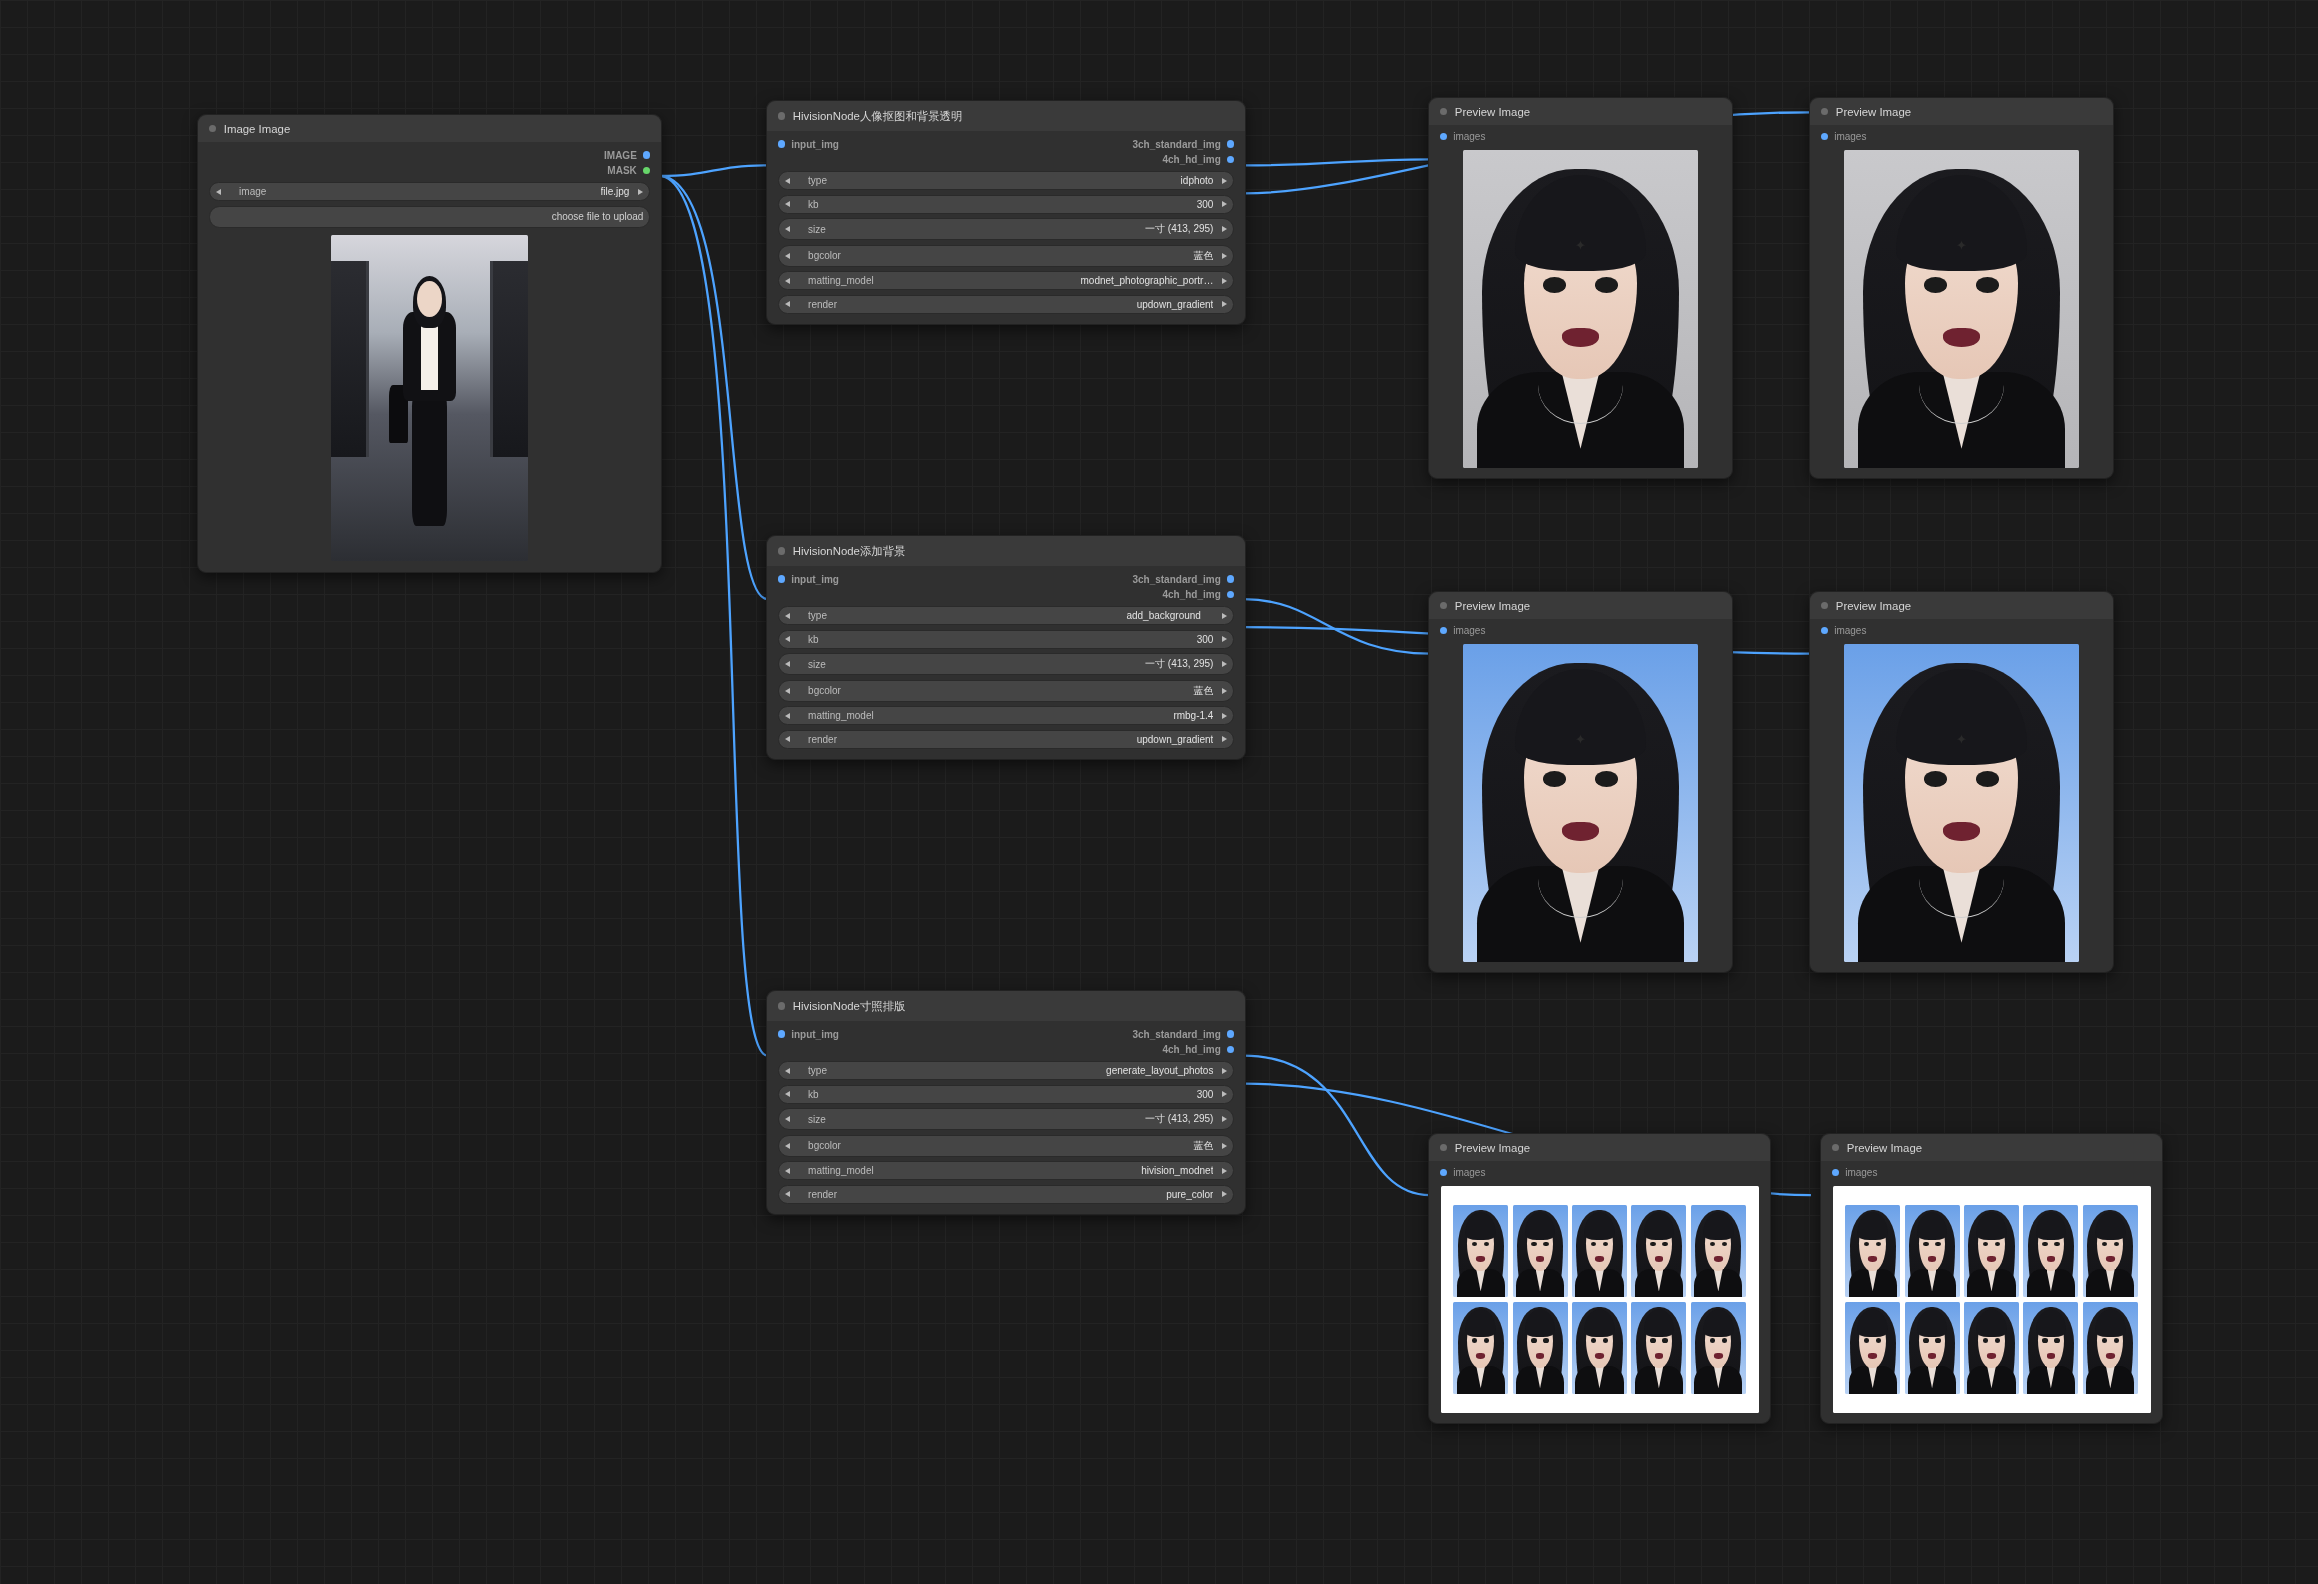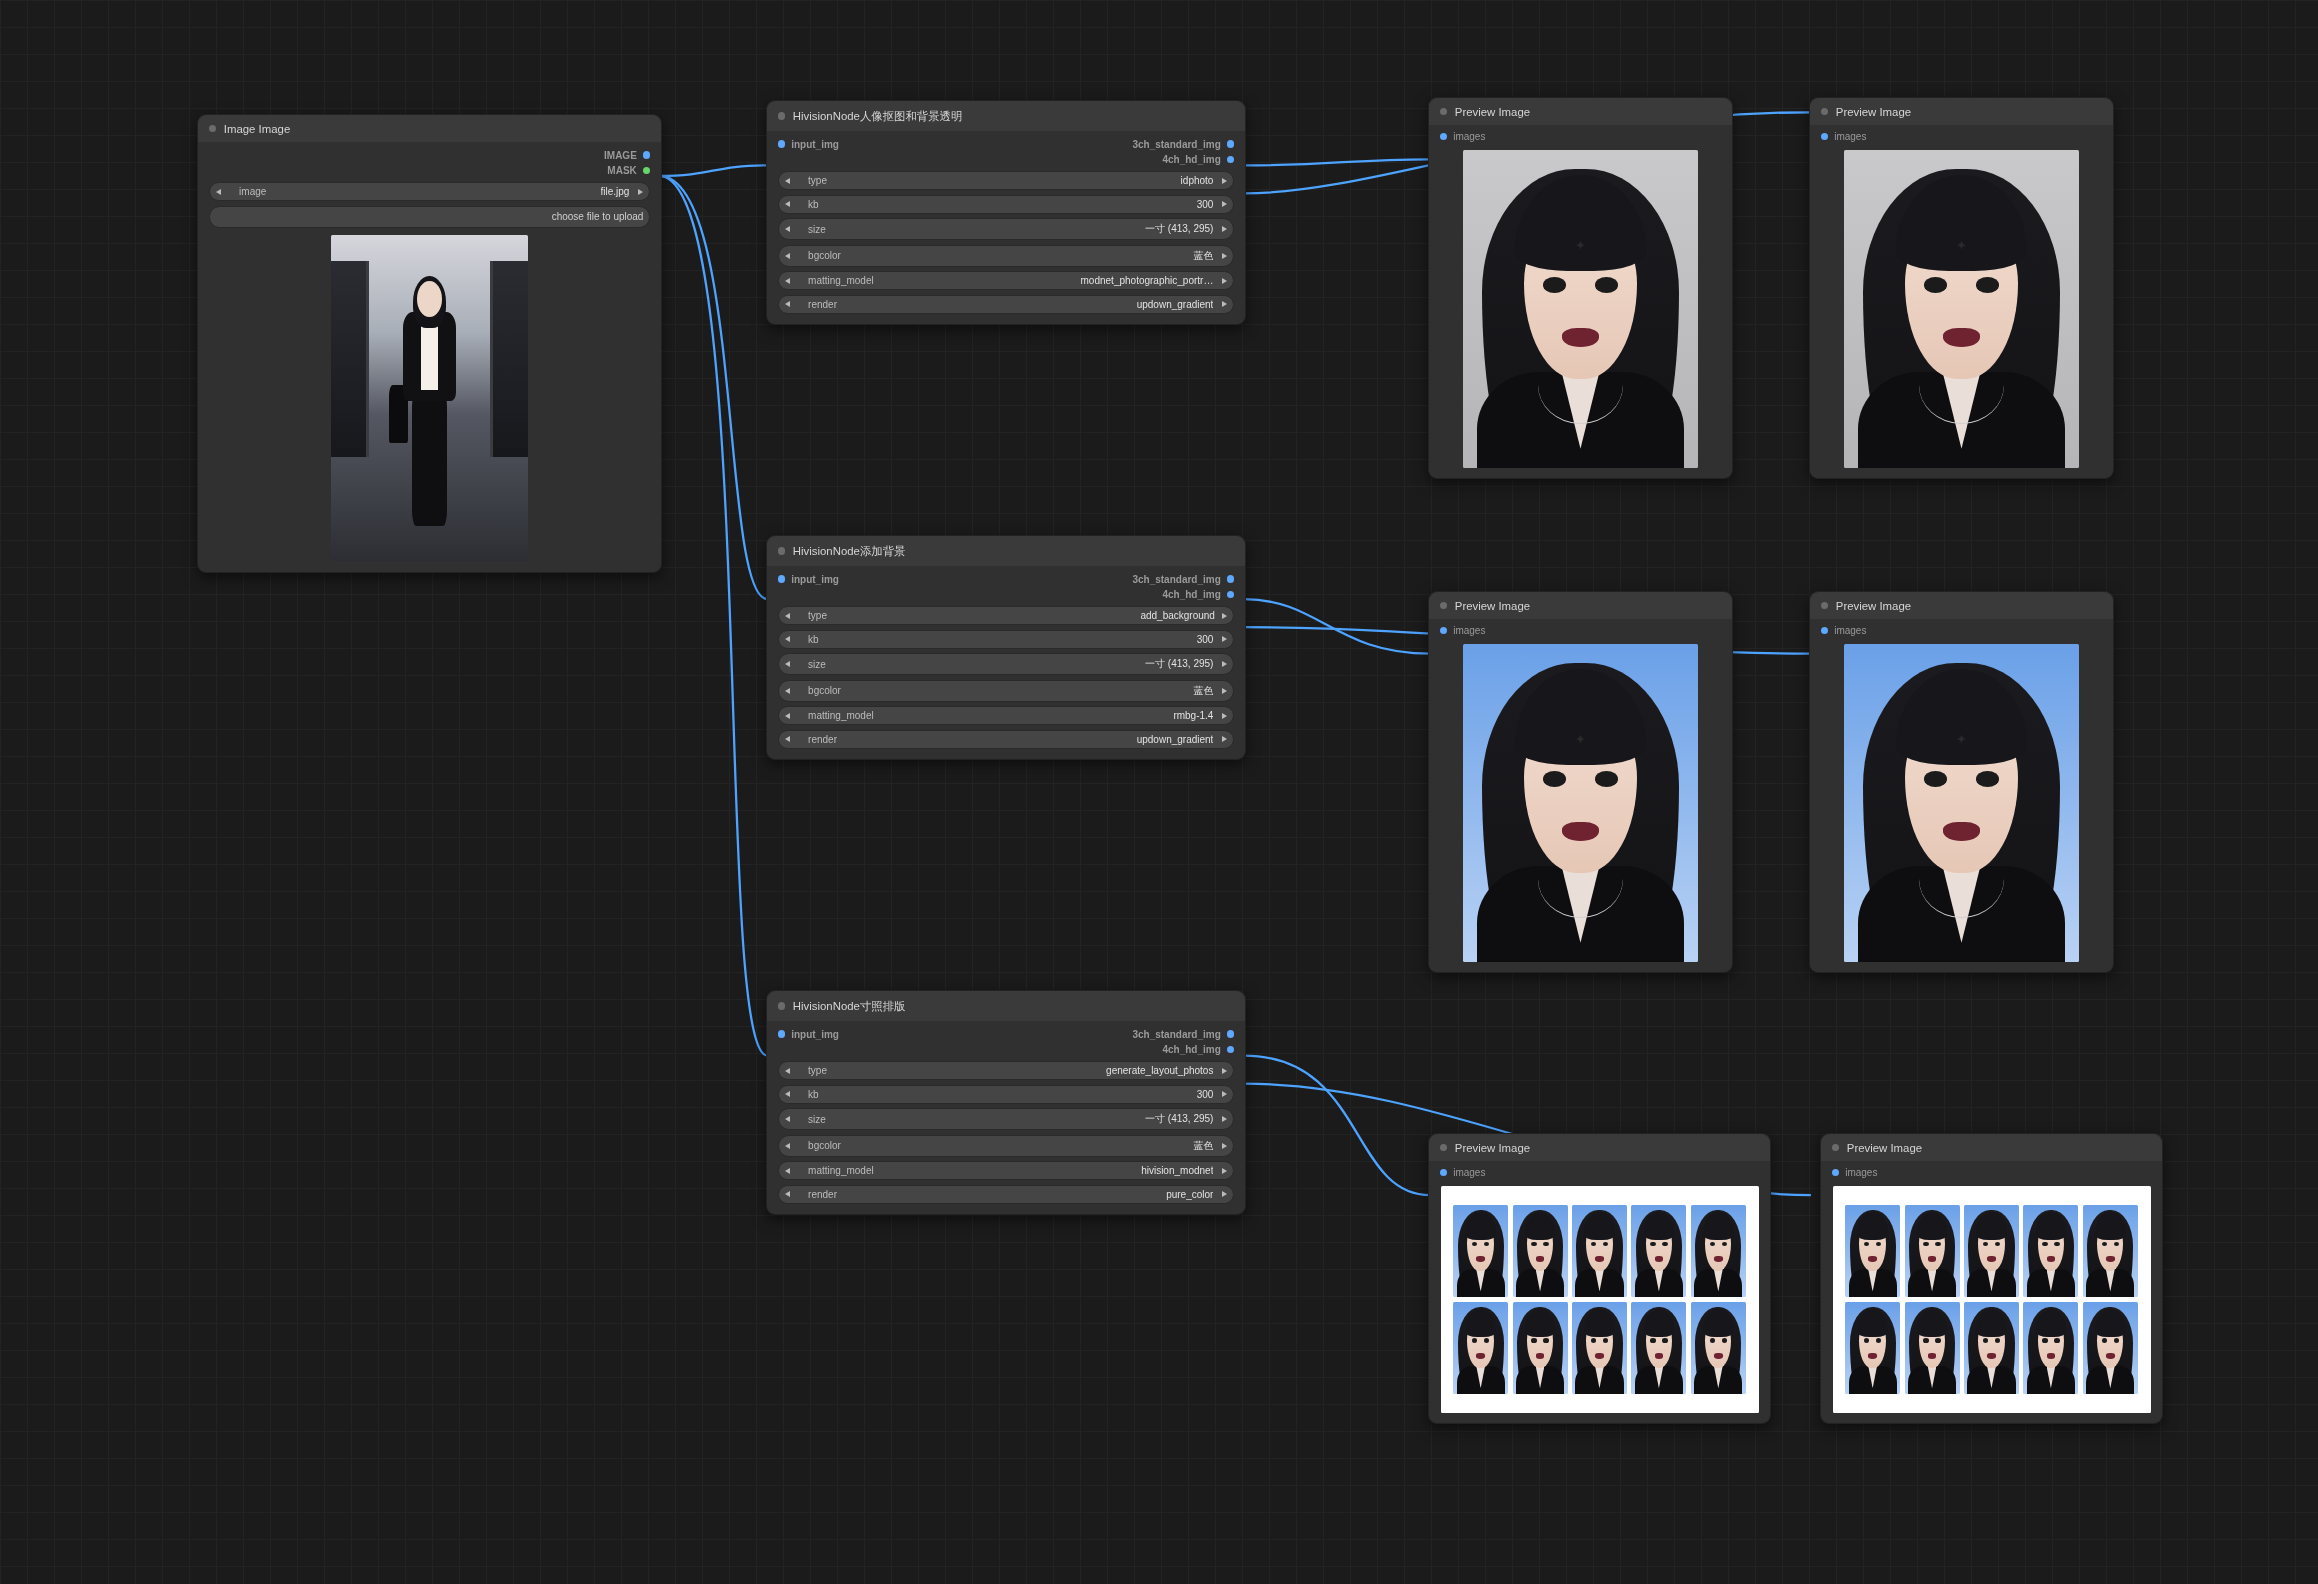--- a/index.html
+++ b/index.html
@@ -339,21 +339,21 @@
             <span>4ch_hd_img</span>
           </div>
         </div>
       </div>
       <div id="hv2-params">
           <div class="pill">
             <span style="display:flex;align-items:center;gap:4.5px;">
               <span class="tri l"></span>
               <span class="label">type</span>
             </span>
-            <span style="display:flex;align-items:center;gap:3px;min-width:0;flex:1;justify-content:flex-end;">
+            <span style="display:flex;align-items:center;gap:17px;min-width:0;flex:1;justify-content:flex-end;">
               <span class="value">add_background</span>
               <span class="tri r"></span>
             </span>
           </div>
           <div class="pill">
             <span style="display:flex;align-items:center;gap:4.5px;">
               <span class="tri l"></span>
               <span class="label">kb</span>
             </span>
             <span style="display:flex;align-items:center;gap:4.5px;min-width:0;flex:1;justify-content:flex-end;">

